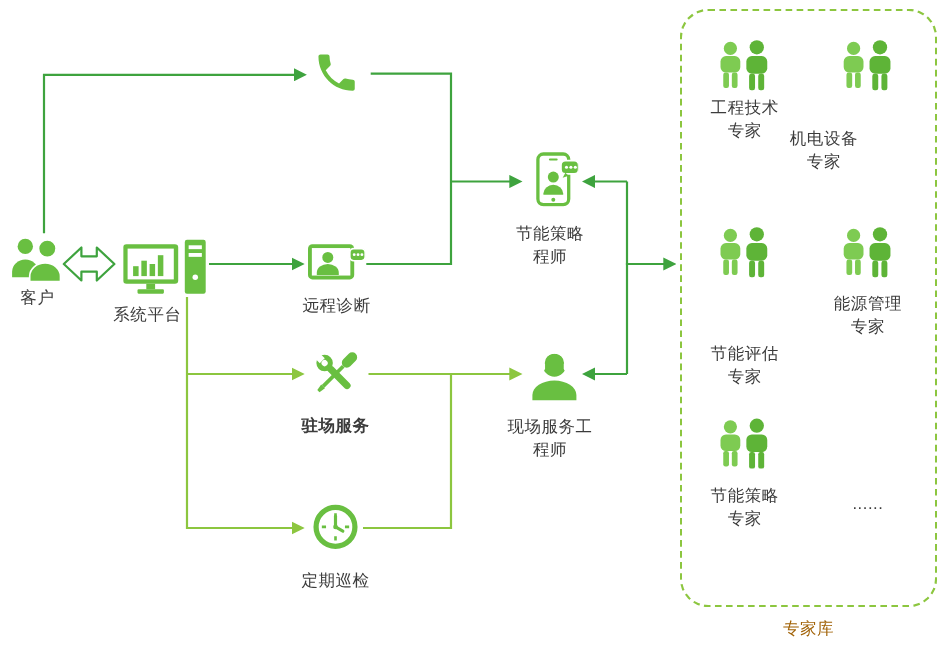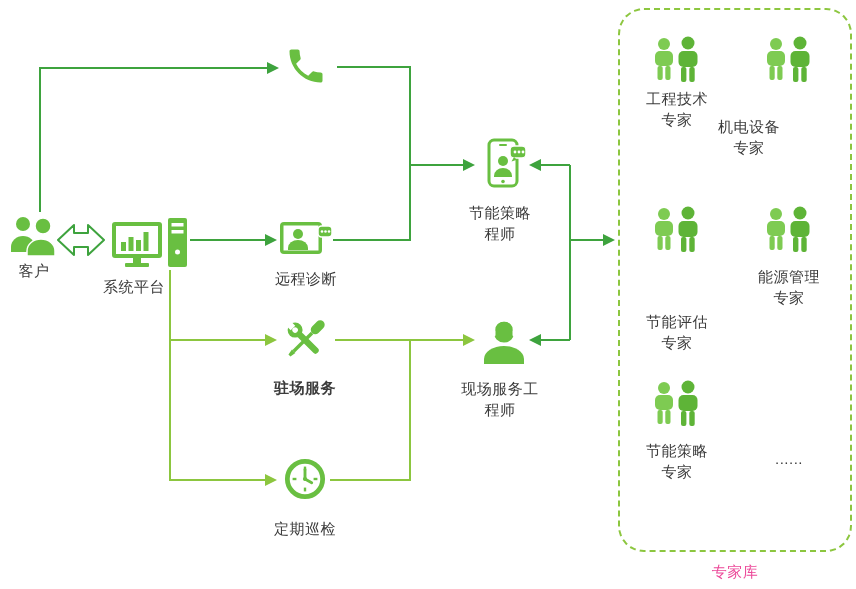--- a/index.html
+++ b/index.html
@@ -11,21 +11,21 @@
   .node-label {
     position:absolute; font-size:15px; line-height:21px; color:#3c3c3c;
     text-align:center; white-space:pre-line; letter-spacing:0.5px;
   }
   .icon { position:absolute; }
   .icon svg { display:block; }
   .expert-box {
     position:absolute; left:618px; top:8px; width:230px; height:540px;
     border:2px dashed #8cc63f; border-radius:26px;
   }
-  .pool-title { font-size:15px; color:#ec4899; }
+  .pool-title { font-size:15px; color:#a16207; }
   .dots { font-size:15px; color:#3c3c3c; text-align:center; }
 </style>
 </head>
 <body>
 
 <div class="canvas">
 
   <svg width="0" height="0" style="position:absolute" aria-hidden="true">
     <defs>
       <g id="sym-people-group">

